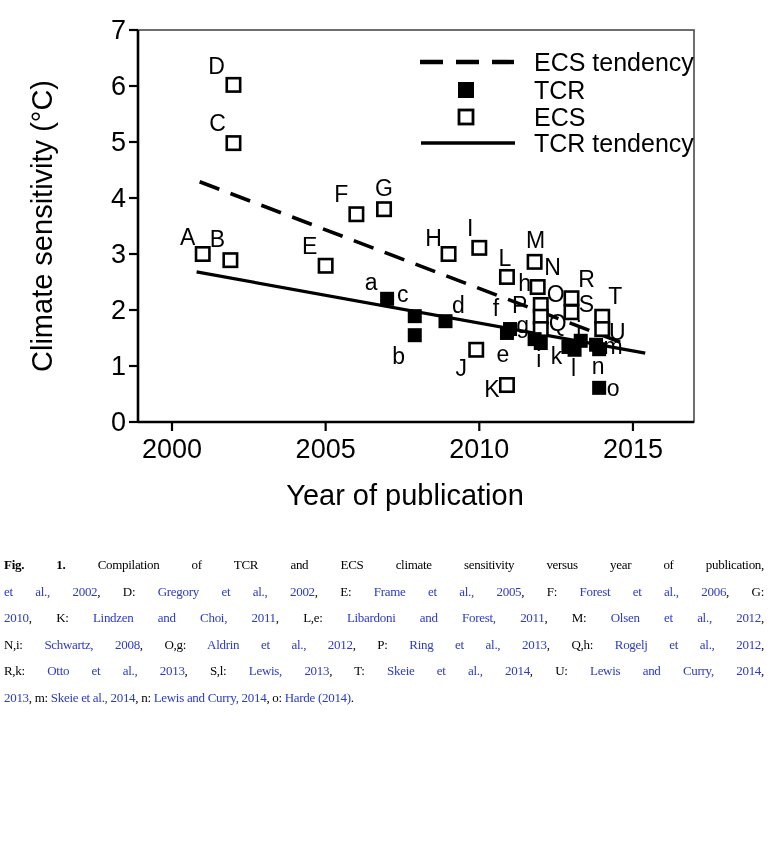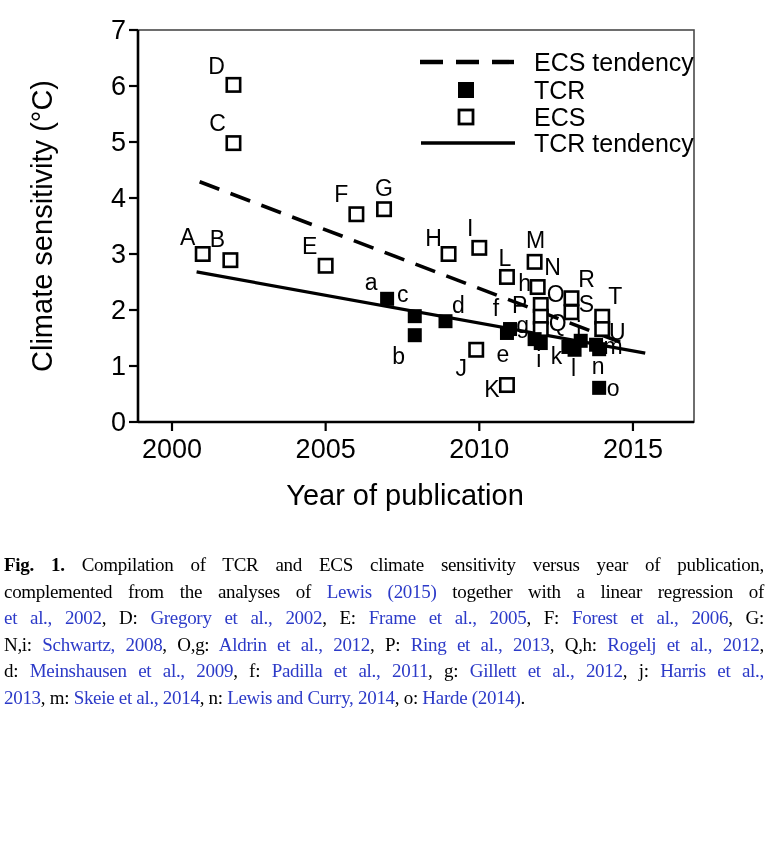--- a/index.html
+++ b/index.html
@@ -1,21 +1,21 @@
 <!DOCTYPE html>
 <html><head>
 <meta charset="utf-8">
 <style>
   html,body{margin:0;padding:0;background:#ffffff;}
   body{width:768px;height:843px;overflow:hidden;font-family:"Liberation Sans",sans-serif;position:relative;}
   .figure{width:768px;height:843px;background:#fff;position:relative;}
   .chart-wrap{position:absolute;left:0;top:0;width:768px;height:545px;}
   svg text{user-select:none;}
   .caption{position:absolute;left:0;top:552px;width:768px;padding:0 4px;box-sizing:border-box;
-           font-family:"Liberation Serif",serif;font-size:19px;line-height:26.6px;color:#000;
+           font-family:"Liberation Serif",serif;font-size:13px;line-height:26.6px;color:#000;
            letter-spacing:-0.3px;}
   .cap-line{text-align:justify;text-align-last:justify;white-space:normal;}
   .cap-line.last{text-align-last:left;}
   .seg-b{font-weight:bold;color:#000;}
   .seg-k{color:#000;}
   .seg-l{color:#2c3ac8;}
 </style>
 </head>
 <body>
 
@@ -129,19 +129,19 @@
         <rect x="458" y="82" width="16" height="16" fill="#000000"></rect>
         <text x="534" y="99" font-size="25" fill="#000000" font-family="&quot;Liberation Sans&quot;,sans-serif">TCR</text>
         <rect x="459" y="110" width="14" height="14" fill="#fff" stroke="#000000" stroke-width="2.8"></rect>
         <text x="534" y="126" font-size="25" fill="#000000" font-family="&quot;Liberation Sans&quot;,sans-serif">ECS</text>
         <line x1="421" y1="143" x2="515" y2="143" stroke="#000000" stroke-width="3.6"></line>
         <text x="534" y="152" font-size="25" fill="#000000" font-family="&quot;Liberation Sans&quot;,sans-serif">TCR tendency</text>
       </svg>
   </div>
   <div class="caption" id="caption">
       <div class="cap-line"><span class="seg-b">Fig. 1.</span><span class="seg-k"> Compilation of TCR and ECS climate sensitivity versus year of publication,</span></div>
-      <div class="cap-line"><span class="seg-k">complemented from the analyses of </span><span class="seg-l">Lewis (2015)</span><span class="seg-k"> together with a linear regression of</span></div>
       <div class="cap-line"><span class="seg-l">et al., 2002</span><span class="seg-k">, D: </span><span class="seg-l">Gregory et al., 2002</span><span class="seg-k">, E: </span><span class="seg-l">Frame et al., 2005</span><span class="seg-k">, F: </span><span class="seg-l">Forest et al., 2006</span><span class="seg-k">, G:</span></div>
+      <div class="cap-line"><span class="seg-l">2010</span><span class="seg-k">, K: </span><span class="seg-l">Lindzen and Choi, 2011</span><span class="seg-k">, L,e: </span><span class="seg-l">Libardoni and Forest, 2011</span><span class="seg-k">, M: </span><span class="seg-l">Olsen et al., 2012</span><span class="seg-k">,</span></div>
       <div class="cap-line"><span class="seg-k">N,i: </span><span class="seg-l">Schwartz, 2008</span><span class="seg-k">, O,g: </span><span class="seg-l">Aldrin et al., 2012</span><span class="seg-k">, P: </span><span class="seg-l">Ring et al., 2013</span><span class="seg-k">, Q,h: </span><span class="seg-l">Rogelj et al., 2012</span><span class="seg-k">,</span></div>
-      <div class="cap-line"><span class="seg-k">d: </span><span class="seg-l">Meinshausen et al., 2009</span><span class="seg-k">, f: </span><span class="seg-l">Padilla et al., 2011</span><span class="seg-k">, g: </span><span class="seg-l">Gillett et al., 2012</span><span class="seg-k">, j: </span><span class="seg-l">Harris et al.,</span></div>
+      <div class="cap-line"><span class="seg-k">R,k: </span><span class="seg-l">Otto et al., 2013</span><span class="seg-k">, S,l: </span><span class="seg-l">Lewis, 2013</span><span class="seg-k">, T: </span><span class="seg-l">Skeie et al., 2014</span><span class="seg-k">, U: </span><span class="seg-l">Lewis and Curry, 2014</span><span class="seg-k">,</span></div>
       <div class="cap-line last"><span class="seg-l">2013</span><span class="seg-k">, m: </span><span class="seg-l">Skeie et al., 2014</span><span class="seg-k">, n: </span><span class="seg-l">Lewis and Curry, 2014</span><span class="seg-k">, o: </span><span class="seg-l">Harde (2014)</span><span class="seg-k">.</span></div>
     </div>
 </div>
 
 </body></html>

